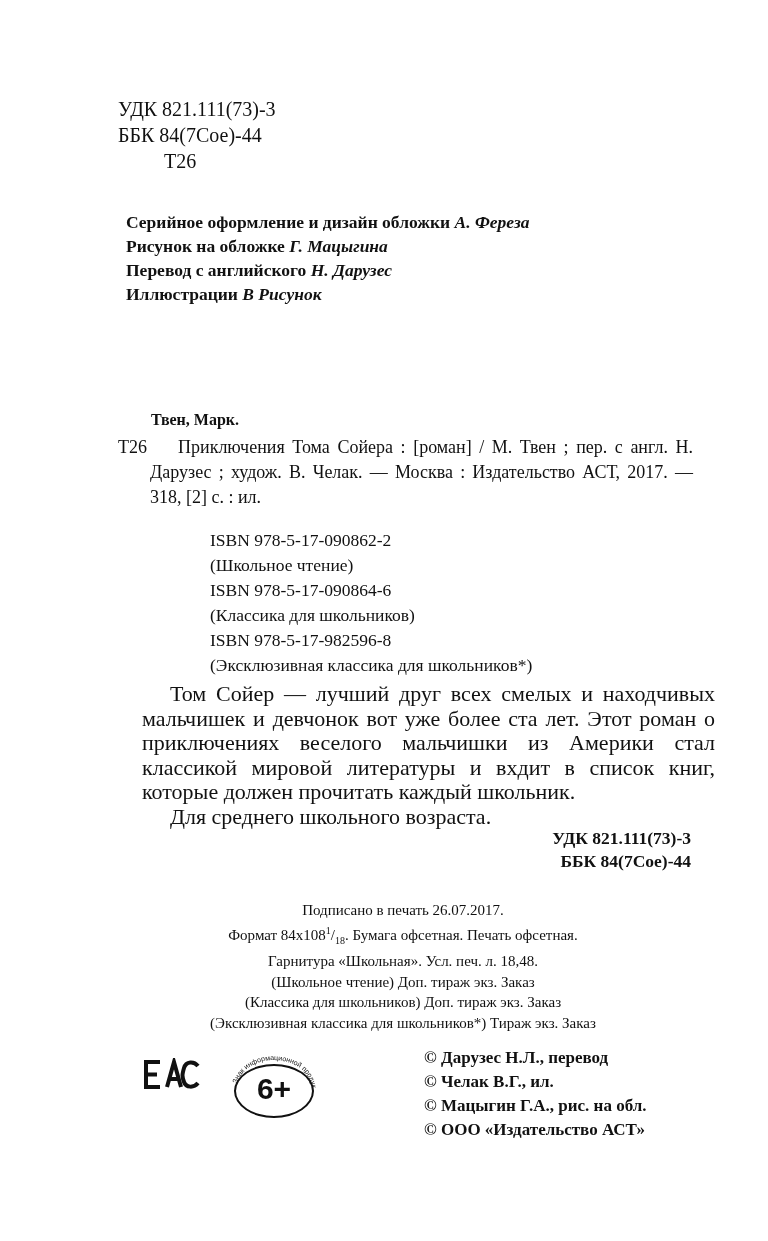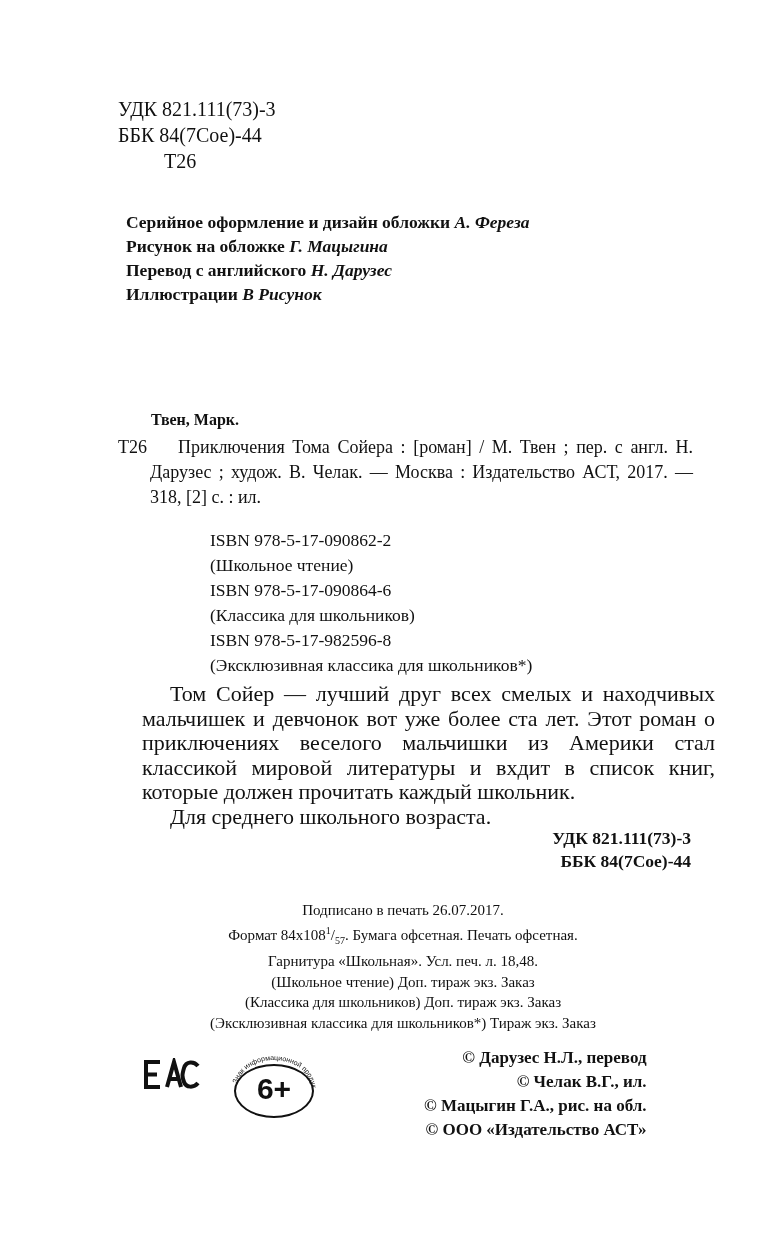--- a/index.html
+++ b/index.html
@@ -181,21 +181,21 @@
   }
 
   .copyrights {
     position: absolute;
     left: 424px;
     top: 1046px;
     font-size: 17px;
     line-height: 24px;
     font-weight: bold;
   }
-  .copyrights .ln { white-space: nowrap; text-align: right; }
+  .copyrights .ln { white-space: nowrap; }
 </style>
 </head>
 <body>
 
 <div class="page">
 
   <div class="codes">
     <div>УДК 821.111(73)-3</div>
     <div>ББК 84(7Сое)-44</div>
     <div class="indent">Т26</div>
@@ -245,21 +245,21 @@
     <p>Для среднего школьного возраста.</p>
   </div>
 
   <div class="codes-bottom">
     <div>УДК 821.111(73)-3</div>
     <div>ББК 84(7Сое)-44</div>
   </div>
 
   <div class="imprint">
     <div class="ln">Подписано в печать 26.07.2017.</div>
-    <div class="ln"><span>Формат 84х108</span><sup>1</sup>/<sub>57</sub><span>. Бумага офсетная. Печать офсетная.</span></div>
+    <div class="ln"><span>Формат 84х108</span><sup>1</sup>/<sub>18</sub><span>. Бумага офсетная. Печать офсетная.</span></div>
     <div class="ln">Гарнитура «Школьная».  Усл. печ. л. 18,48.</div>
     <div class="ln">(Школьное чтение) Доп. тираж          экз. Заказ</div>
     <div class="ln">(Классика для школьников) Доп. тираж          экз. Заказ</div>
     <div class="ln">(Эксклюзивная классика для школьников*) Тираж          экз. Заказ</div>
   </div>
 
   <div class="eac">
     <svg width="64" height="58" viewBox="0 0 64 58">
       <g fill="none" stroke="#111" stroke-width="4">
         <path d="M22 4 L8 4 L8 29 L22 29 M8 16.5 L19 16.5"></path>

